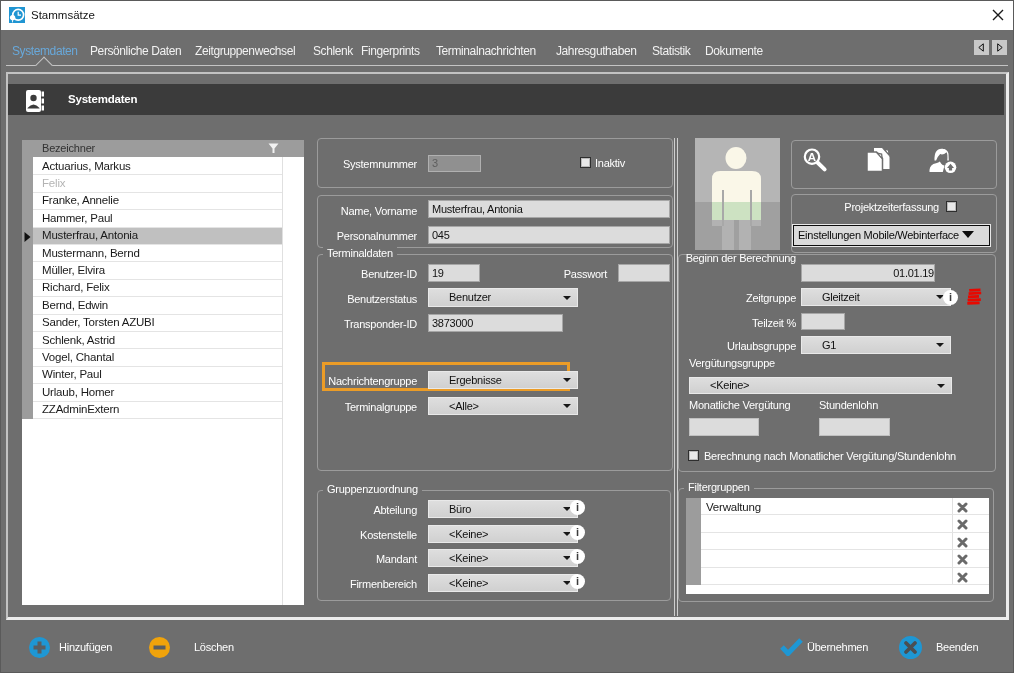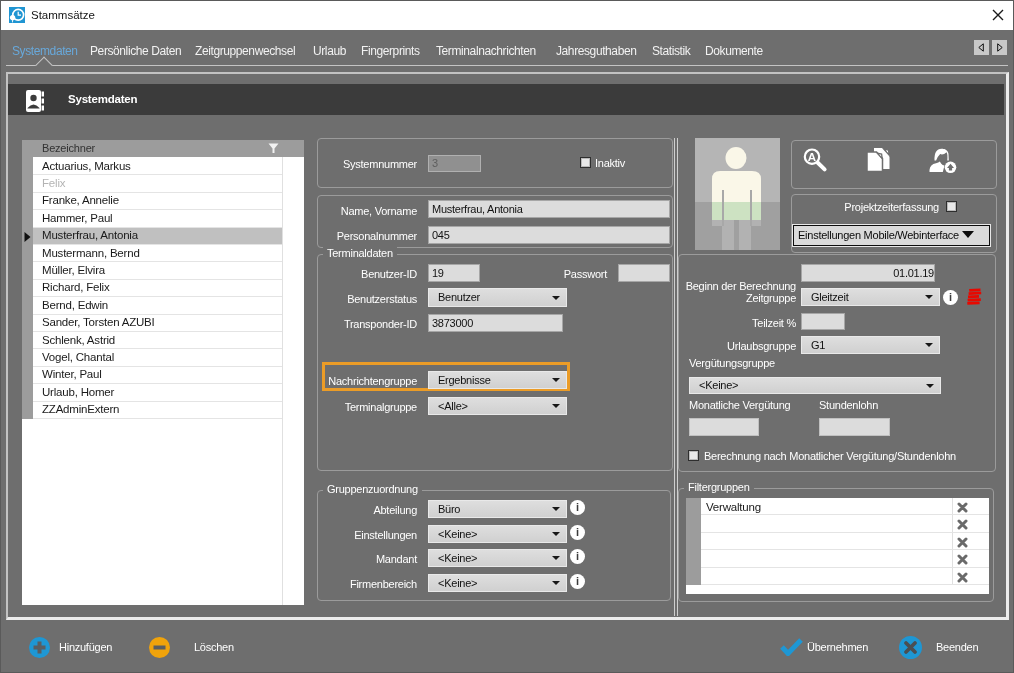--- a/index.html
+++ b/index.html
@@ -4,21 +4,21 @@
 <style>
   html,body{margin:0;padding:0;}
   body{width:1014px;height:673px;position:relative;overflow:hidden;
        background:#6e6e6e;font-family:"Liberation Sans",sans-serif;}
   .abs{position:absolute;}
   .lbl{position:absolute;color:#fff;font-size:11px;letter-spacing:-0.25px;text-align:right;white-space:nowrap;}
   .llbl{position:absolute;color:#fff;font-size:11px;letter-spacing:-0.25px;text-align:left;white-space:nowrap;}
   .inp{position:absolute;background:#dcdcdc;border:1px solid #a6a6a6;
        font-size:11px;letter-spacing:-0.25px;color:#111;padding:0 0 0 3px;white-space:nowrap;overflow:hidden;}
   .dd{position:absolute;background:linear-gradient(#dedede,#d0d0d0);border:1px solid #e9e9e9;
-      font-size:11px;letter-spacing:-0.25px;color:#111;padding:0 0 0 9px;white-space:nowrap;overflow:hidden;}
+      font-size:11px;letter-spacing:-0.25px;color:#111;padding:0 0 0 20px;white-space:nowrap;overflow:hidden;}
   .dd::after{content:"";position:absolute;right:6px;top:50%;margin-top:-2px;
       border-left:4px solid transparent;border-right:4px solid transparent;
       border-top:4px solid #181818;}
   .gbox{position:absolute;border:1px solid #9b9b9b;border-radius:4px;}
   .legend{position:absolute;color:#fff;font-size:11px;letter-spacing:-0.25px;background:#6e6e6e;
       padding:0 4px;white-space:nowrap;}
   .chk{position:absolute;width:9px;height:9px;background:#e8e8e8;border:1px solid #2e2e2e;
       box-shadow:inset 0 0 0 1px #b9b9b9;}
   .info{position:absolute;width:15px;height:15px;border-radius:50%;background:#fff;
       color:#3c3c3c;font-size:11px;font-weight:bold;text-align:center;line-height:15px;}
@@ -37,21 +37,21 @@
   <path d="M3.6 8 a2.7 2.7 0 1 1 -0.01 0 Z M2.9 12.5 L4.3 12.5 L3.9 15.5 L3.3 15.5 Z" fill="#fff"></path>
 </svg>
 <div class="abs" style="left:31px;top:9px;font-size:11.5px;color:#151515;">Stammsätze</div>
 <svg class="abs" style="left:992px;top:9px;" width="12" height="12" viewBox="0 0 12 12">
   <path d="M1 1 L11 11 M11 1 L1 11" stroke="#1a1a1a" stroke-width="1.4"></path>
 </svg>
 
 <div class="abs" style="left:12px;top:44px;font-size:12px;letter-spacing:-0.4px;color:#68a8da;">Systemdaten</div>
 <div class="abs" style="left:90px;top:44px;font-size:12px;letter-spacing:-0.4px;color:#f2f2f2;">Persönliche Daten</div>
 <div class="abs" style="left:195px;top:44px;font-size:12px;letter-spacing:-0.4px;color:#f2f2f2;">Zeitgruppenwechsel</div>
-<div class="abs" style="left:313px;top:44px;font-size:12px;letter-spacing:-0.4px;color:#f2f2f2;">Urlaub</div>
+<div class="abs" style="left:313px;top:44px;font-size:12px;letter-spacing:-0.4px;color:#f2f2f2;">Schlenk</div>
 <div class="abs" style="left:361px;top:44px;font-size:12px;letter-spacing:-0.4px;color:#f2f2f2;">Fingerprints</div>
 <div class="abs" style="left:436px;top:44px;font-size:12px;letter-spacing:-0.4px;color:#f2f2f2;">Terminalnachrichten</div>
 <div class="abs" style="left:556px;top:44px;font-size:12px;letter-spacing:-0.4px;color:#f2f2f2;">Jahresguthaben</div>
 <div class="abs" style="left:652px;top:44px;font-size:12px;letter-spacing:-0.4px;color:#f2f2f2;">Statistik</div>
 <div class="abs" style="left:705px;top:44px;font-size:12px;letter-spacing:-0.4px;color:#f2f2f2;">Dokumente</div>
 
 <div class="abs" style="left:974px;top:40px;width:15px;height:15px;background:#c8c8c8;"></div>
 <div class="abs" style="left:992px;top:40px;width:15px;height:15px;background:#c8c8c8;"></div>
 <svg class="abs" style="left:974px;top:40px;" width="15" height="15" viewBox="0 0 15 15">
   <path d="M9.3 3.8 L4.8 7.5 L9.3 11.2 Z" fill="#c8c8c8" stroke="#111" stroke-width="1"></path>
@@ -152,21 +152,21 @@
 <div class="lbl" style="left:270px;top:375px;width:147px;">Nachrichtengruppe</div>
 <div class="dd" style="left:428px;top:371px;width:128px;height:16px;line-height:16px;">Ergebnisse</div>
 <div class="lbl" style="left:270px;top:401px;width:147px;">Terminalgruppe</div>
 <div class="dd" style="left:428px;top:397px;width:128px;height:16px;line-height:16px;">&lt;Alle&gt;</div>
 
 <div class="gbox" style="left:317px;top:490px;width:352px;height:109px;"></div>
 <div class="legend" style="left:323px;top:483px;">Gruppenzuordnung</div>
 <div class="lbl" style="left:270px;top:504px;width:147px;">Abteilung</div>
 <div class="dd" style="left:428px;top:500px;width:128px;height:16px;line-height:16px;">Büro</div>
 <div class="info" style="left:570px;top:500px;">i</div>
-<div class="lbl" style="left:270px;top:529px;width:147px;">Einstellungen</div>
+<div class="lbl" style="left:270px;top:529px;width:147px;">Kostenstelle</div>
 <div class="dd" style="left:428px;top:525px;width:128px;height:16px;line-height:16px;">&lt;Keine&gt;</div>
 <div class="info" style="left:570px;top:525px;">i</div>
 <div class="lbl" style="left:270px;top:553px;width:147px;">Mandant</div>
 <div class="dd" style="left:428px;top:549px;width:128px;height:16px;line-height:16px;">&lt;Keine&gt;</div>
 <div class="info" style="left:570px;top:549px;">i</div>
 <div class="lbl" style="left:270px;top:578px;width:147px;">Firmenbereich</div>
 <div class="dd" style="left:428px;top:574px;width:128px;height:16px;line-height:16px;">&lt;Keine&gt;</div>
 <div class="info" style="left:570px;top:574px;">i</div>
 
 <div class="abs" style="left:674px;top:138px;width:1px;height:478px;background:#cfcfcf;"></div>
@@ -208,21 +208,21 @@
 
 <div class="gbox" style="left:791px;top:194px;width:204px;height:57px;"></div>
 <div class="lbl" style="left:791px;top:201px;width:148px;">Projektzeiterfassung</div>
 <div class="chk" style="left:946px;top:201px;"></div>
 <div class="abs" style="left:793px;top:225px;width:191px;height:19px;background:#dadada;
      border:1px solid #0d0d0d;outline:1px solid #e8e8e8;font-size:11px;letter-spacing:-0.25px;color:#0a0a0a;line-height:19px;padding-left:4px;">Einstellungen Mobile/Webinterface</div>
 <div class="abs" style="left:962px;top:231px;width:0;height:0;
      border-left:6.5px solid transparent;border-right:6.5px solid transparent;border-top:7px solid #0d0d0d;"></div>
 
 <div class="gbox" style="left:678px;top:254px;width:316px;height:216px;"></div>
-<div class="lbl" style="left:650px;top:280px;width:146px;">Beginn der Berechnung</div>
+<div class="lbl" style="left:650px;top:252px;width:146px;">Beginn der Berechnung</div>
 <div class="inp" style="left:801px;top:264px;width:129px;height:16px;line-height:16px;text-align:right;">01.01.19</div>
 <div class="lbl" style="left:650px;top:292px;width:146px;">Zeitgruppe</div>
 <div class="dd" style="left:801px;top:288px;width:128px;height:16px;line-height:16px;">Gleitzeit</div>
 <div class="info" style="left:943px;top:290px;">i</div>
 <svg class="abs" style="left:966px;top:288px;" width="18" height="18" viewBox="0 0 18 18">
   <path d="M3.2 2.4 L14.5 1.8 M2.6 5.6 L15.2 5.0 M2.0 8.9 L13.0 8.3 M1.6 12.2 L14.8 11.7 M1.3 15.3 L13.6 14.9" stroke="#e80800" stroke-width="2.7"></path>
 </svg>
 <div class="lbl" style="left:650px;top:317px;width:146px;">Teilzeit %</div>
 <div class="inp" style="left:801px;top:313px;width:39px;height:15px;line-height:15px;"></div>
 <div class="lbl" style="left:650px;top:340px;width:146px;">Urlaubsgruppe</div>

